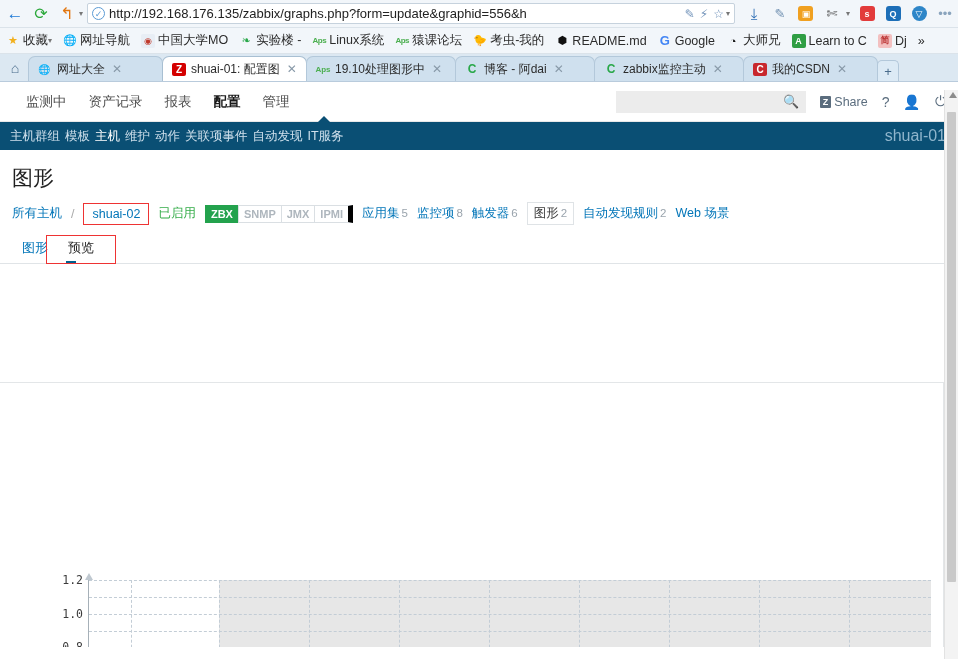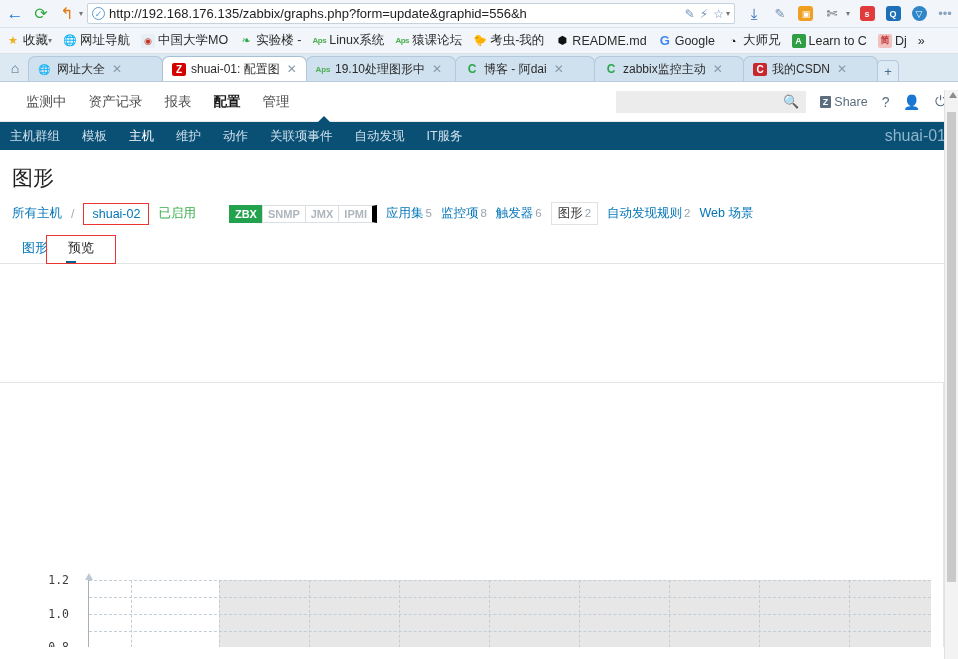--- a/index.html
+++ b/index.html
@@ -85,40 +85,40 @@
               align-items:center;padding:0 6px;}
   .zbx-search input{border:none;background:transparent;outline:none;flex:1;font-size:12px;
                     font-family:"Liberation Sans",sans-serif;}
   .zbx-search .mag{color:#5b6d7e;font-size:13px;}
   .share-btn{display:flex;align-items:center;gap:3px;color:#5b6d7e;font-size:12.5px;}
   .share-sq{background:#5b6d7e;color:#fff;font-size:9px;font-weight:bold;padding:1px 3px;border-radius:1px;}
   .hdr-ic{color:#5b6d7e;font-size:14px;}
 
   
   .zbx-subnav{height:28px;background:#0a4f74;display:flex;align-items:center;
-              gap:22px;padding-left:10px;font-size:12.5px;color:#cfe0ec;position:relative;}
+              gap:5px;padding-left:10px;font-size:12.5px;color:#cfe0ec;position:relative;}
   .zbx-subnav .si{padding:6px 0;position:relative;}
   .zbx-subnav .si.active{color:#fff;}
   .zbx-subnav .si.active::after{content:"";position:absolute;left:0;right:0;bottom:-6px;
                                 height:3px;background:#4ba3d8;}
   .subnav-user{margin-left:auto;padding-right:12px;color:#8fb5cc;font-size:16px;}
   .nav-arrow{position:absolute;top:-6px;left:317px;width:0;height:0;
              border-left:7px solid transparent;border-right:7px solid transparent;
              border-bottom:7px solid #0a4f74;}
 
   
   .page{position:relative;background:#fff;height:calc(659px - 162px);overflow:hidden;}
   .page-title{font-size:21px;color:#1f1f1f;padding:14px 12px 10px 12px;font-weight:normal;}
   .breadcrumb{display:flex;align-items:center;gap:9px;padding:0 12px 8px 12px;
               font-size:12.5px;flex-wrap:nowrap;white-space:nowrap;}
   .bc-link{color:#0275b8;}
   .bc-sep{color:#aaa;}
   .bc-host-box{border:1px solid #e33;padding:3px 8px;color:#0275b8;}
   .bc-enabled{color:#36ad4a;}
-  .proto{display:flex;gap:0;margin-left:24px;}
+  .proto{display:flex;gap:0;}
   .proto span{padding:2px 5px;font-size:11px;font-weight:bold;color:#aeb6bd;border:1px solid #dadfe3;
               border-right:none;}
   .proto span:last-child{border-right:5px solid #000000;}
   .proto span.on{background:#23a24d;color:#fff;border-color:#23a24d;}
   .bc-count{color:#9aa4ad;font-size:11.5px;margin-left:2px;}
   .bc-current{border:1px solid #dfe3e6;padding:2px 6px;color:#3b3b3b;background:#fff;}
 
   .tabrow{border-bottom:1px solid #e0e4e7;display:flex;align-items:flex-end;
           padding:0 12px;height:31px;position:relative;}
   .ptab{font-size:13px;color:#0275b8;padding:6px 10px;position:relative;}
@@ -129,21 +129,21 @@
   
   .chart-area{position:relative;height:calc(100% - 75px);background:#fff;}
   .graph-title{position:absolute;left:428px;top:279px;width:178px;height:38px;
                border:1px solid #e33;display:flex;align-items:center;justify-content:center;
                font-size:13.5px;color:#2b2b2b;font-family:"DejaVu Sans",sans-serif;}
   .plot{position:absolute;left:88px;top:316px;width:843px;height:203px;
         border-left:1px solid #a6b0b8;border-bottom:1px solid #a6b0b8;background:#fff;}
   .plot-shade{position:absolute;left:130px;top:0;right:0;bottom:0;background:#e7e7e7;}
   .grid-v{position:absolute;top:0;bottom:0;width:0;border-left:1px dashed #c3cdd6;}
   .grid-h{position:absolute;left:0;right:0;height:0;border-top:1px dashed #c3cdd6;}
-  .ytick{position:absolute;right:100%;margin-right:20px;transform:translateY(-50%);
+  .ytick{position:absolute;right:100%;margin-right:6px;transform:translateY(-50%);
          font-size:11.5px;color:#3b3b3b;font-family:"DejaVu Sans Mono",monospace;white-space:nowrap;}
   .yarrow{position:absolute;left:-4px;top:-7px;width:0;height:0;
           border-left:4px solid transparent;border-right:4px solid transparent;
           border-bottom:7px solid #bfc8d0;}
 
   
   .vscroll{position:absolute;right:0;top:90px;width:14px;bottom:0;background:#f3f3f3;border-left:1px solid #e2e2e2;}
   .vscroll .thumb{position:absolute;left:2px;right:2px;top:22px;height:470px;background:#c9c9c9;border-radius:1px;}
   .vscroll .up{position:absolute;top:2px;left:4px;width:0;height:0;
                border-left:4px solid transparent;border-right:4px solid transparent;border-bottom:6px solid #8c8c8c;}

